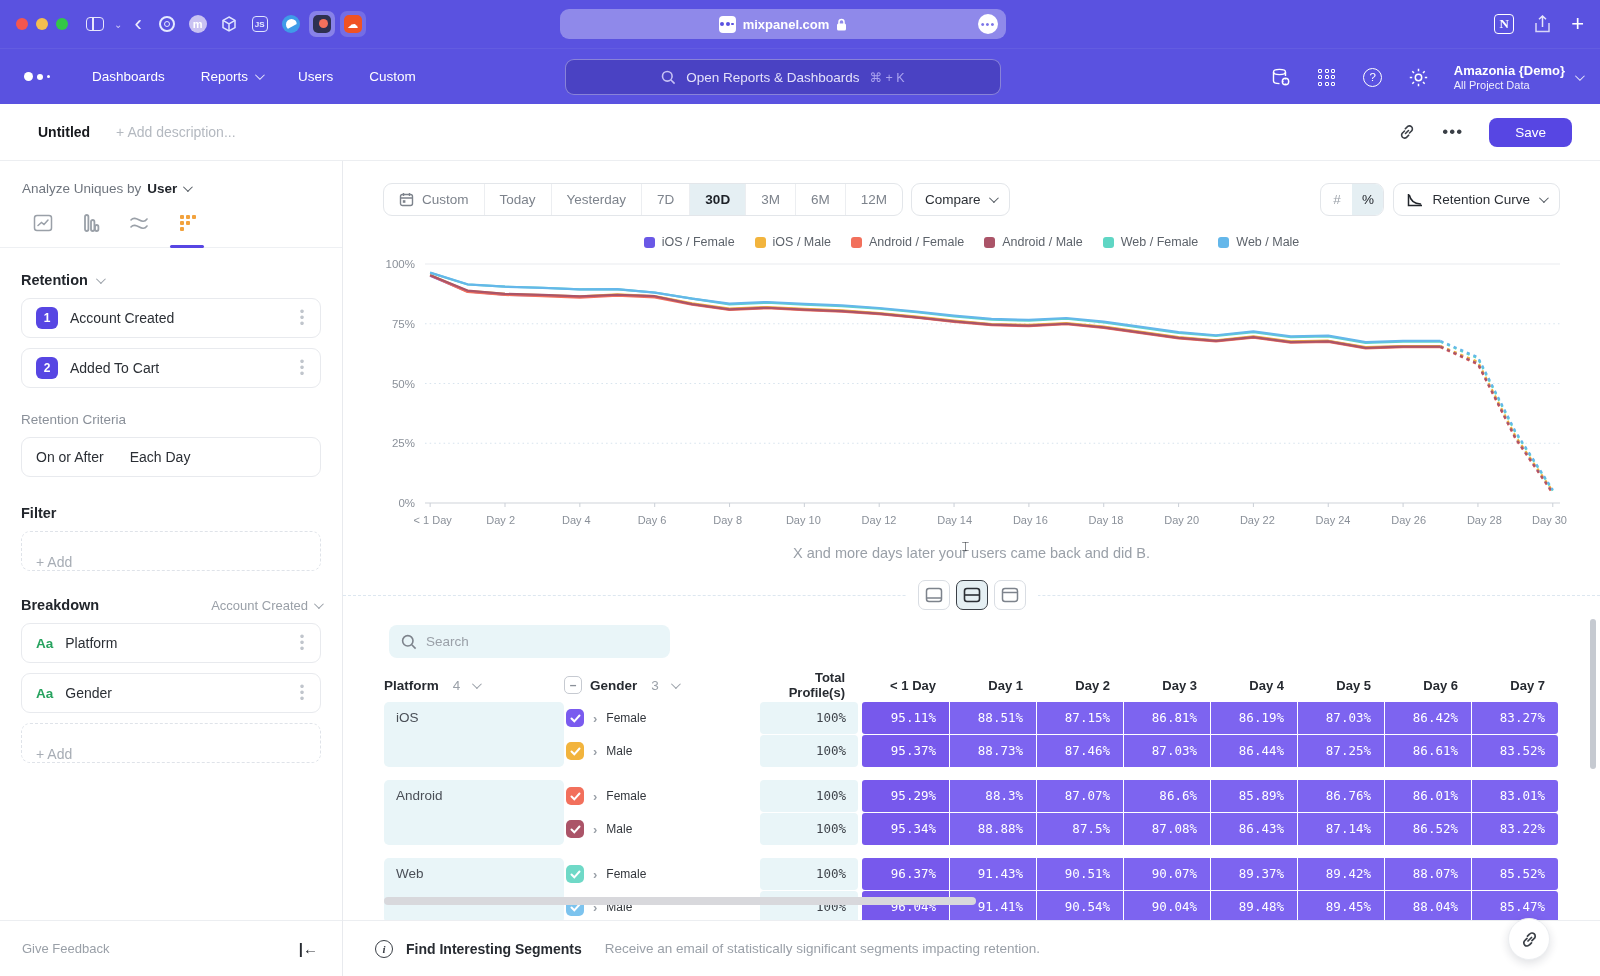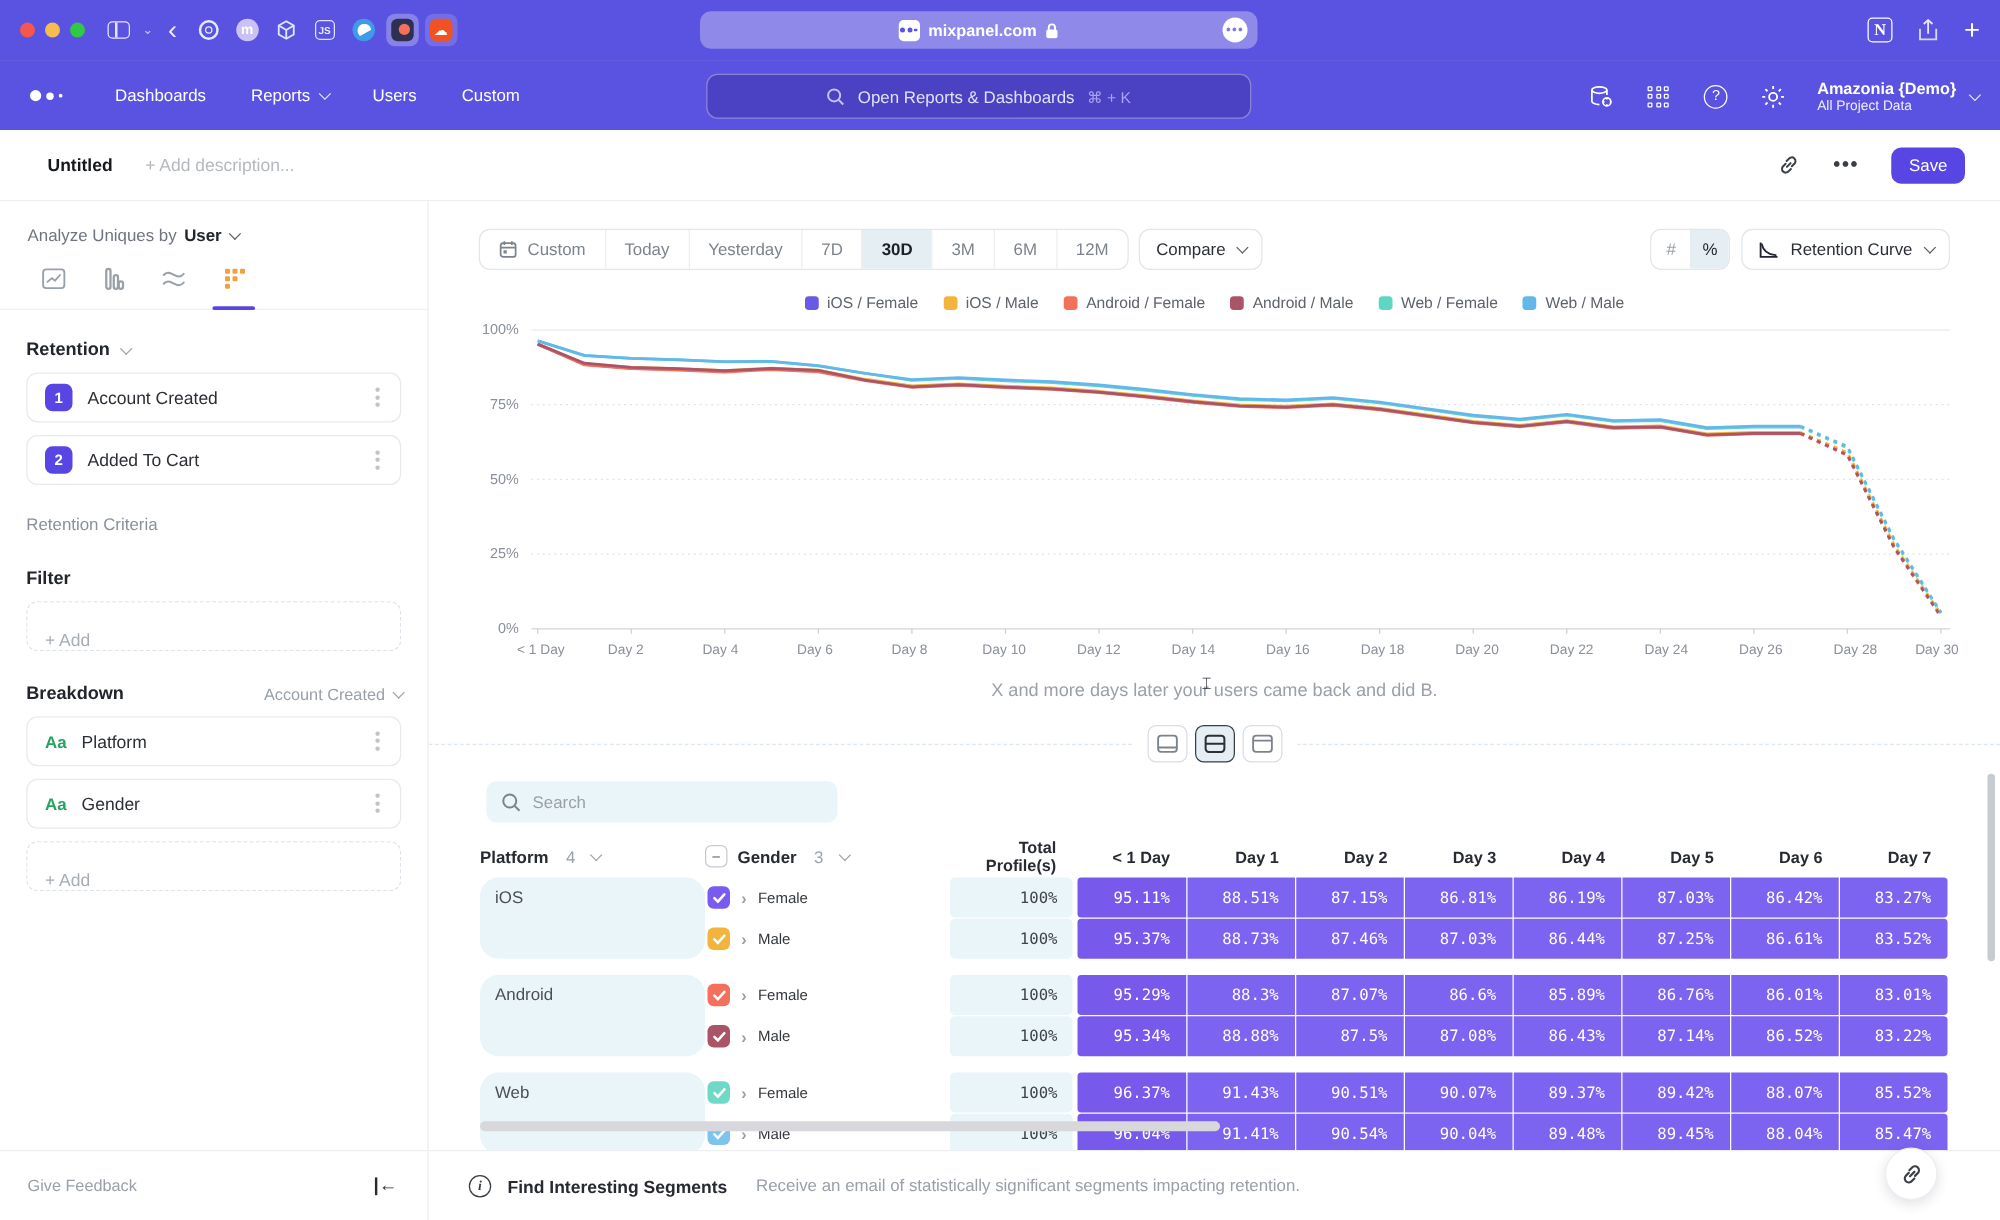--- a/index.html
+++ b/index.html
@@ -58,21 +58,21 @@
   .acct-name { font-size:13px; font-weight:bold; line-height:1.25; }
   .acct-sub { font-size:11px; font-weight:normal; opacity:.9; }
 
   
   .titlebar { height:57px; border-bottom:1px solid #eceef1; display:flex; align-items:center; padding:0 28px 0 38px; background:#fff; }
   .doc-title { font-size:14px; font-weight:bold; color:#16181c; }
   .doc-desc { font-size:14px; color:#b4b9c0; margin-left:26px; }
   .tb-right { margin-left:auto; display:flex; align-items:center; gap:26px; }
   .icon-btn { color:#3a3f46; display:flex; align-items:center; }
   .dots3 { color:#3a3f46; font-size:17px; letter-spacing:1px; }
-  .save-btn { background:#5746e3; color:#fff; font-size:13.5px; font-weight:500; border:none; border-radius:8px; padding:7px 14px; }
+  .save-btn { background:#5746e3; color:#fff; font-size:13.5px; font-weight:500; border:none; border-radius:8px; padding:7px 26px; }
 
   
   .content { display:flex; height:815px; }
   .sidebar { width:343px; border-right:1px solid #e8eaee; position:relative; background:#fff; }
   .main { flex:1; position:relative; background:#fff; overflow:hidden; }
 
   
   .sb-analyze { padding:20px 20px 14px 22px; font-size:13.5px; color:#6f757e; display:flex; align-items:center; gap:6px; }
   .sb-analyze b { color:#22262c; font-weight:bold; }
   .sb-tabs { display:flex; gap:22px; padding:2px 0 0 30px; border-bottom:1px solid #eef0f3; height:38px; }
@@ -136,21 +136,21 @@
   .searchbox { margin:13px 0 0 46px; width:281px; height:33px; background:#e9f5f8; border-radius:8px; display:flex; align-items:center; gap:9px; padding:0 12px; }
   .searchbox .ph { color:#9aa0a8; font-size:13.5px; }
   .thead { display:grid; grid-template-columns:180px 196px 98px 4px repeat(8,87px); margin:10px 0 0 41px; height:34px; align-items:center; }
   .th { font-size:13.5px; color:#272b31; font-weight:bold; }
   .th .cnt { color:#9aa0a8; font-weight:normal; margin:0 4px 0 6px; }
   .th-num { font-size:13px; color:#272b31; font-weight:bold; text-align:right; padding-right:13px; }
   .hrow { display:flex; align-items:center; gap:8px; }
   .chk { width:18px; height:18px; border-radius:5px; display:flex; align-items:center; justify-content:center; flex:none; }
   .chk.ind { background:#fff; border:1.5px solid #c6cad1; color:#8a9099; font-size:12px; font-weight:bold; }
   .tgroup { display:grid; grid-template-columns:180px 1fr; margin:0 0 12px 41px; }
-  .plat-cell { background:#e9f5f8; border-radius:15px; font-size:13.5px; color:#4a4f57; padding:8px 0 0 12px; height:65px; }
+  .plat-cell { background:#e9f5f8; border-radius:5px; font-size:13.5px; color:#4a4f57; padding:8px 0 0 12px; height:65px; }
   .trow { display:grid; grid-template-columns:196px 98px 4px repeat(8,87px); height:32px; margin-bottom:1px; align-items:center; }
   .gcell { display:flex; align-items:center; gap:9px; padding-left:2px; }
   .rchev { color:#9aa0a8; font-size:13px; font-weight:bold; }
   .glabel { font-size:12px; color:#33373d; }
   .total-cell { background:#e9f5f8; border-radius:4px; height:32px; line-height:32px; text-align:right; padding-right:12px; font-size:12.5px; color:#3f444b; }
   .dcell { background:#7d64f0; height:32px; line-height:32px; text-align:right; padding-right:13px; font-size:12.5px; color:#fff; margin-left:1px; }
   .dcell.c0 { background:#7759ec; border-radius:3px 0 0 3px; margin-left:0; }
   .dcell.cl { border-radius:0 3px 3px 0; }
   .hscroll { position:absolute; left:41px; width:592px; height:8px; background:#d8d8dc; border-radius:4px; }
   .vscroll { position:absolute; right:4px; width:6px; background:#c6cad1; border-radius:3px; }
@@ -359,20 +359,24 @@
         <span class="badge">1</span>
         <span class="card-label">Account Created</span>
         <span class="kebab">•<br>•<br>•</span>
       </div>
       <div class="card">
         <span class="badge">2</span>
         <span class="card-label">Added To Cart</span>
         <span class="kebab">•<br>•<br>•</span>
       </div>
       <div class="sb-sub">Retention Criteria</div>
+      <div class="card">
+        <span style="font-size:14px;color:#2b2f35">On or After</span>
+        <span style="font-size:14px;color:#2b2f35;margin-left:26px">Each Day</span>
+      </div>
       <div class="sb-h" style="margin-top:28px">
           <span>Filter</span>
         </div>
       <div class="add-card">
           <span>+ Add</span>
         </div>
       <div class="bd-head">
         <div class="sb-h">
             <span>Breakdown</span>
           </div>

